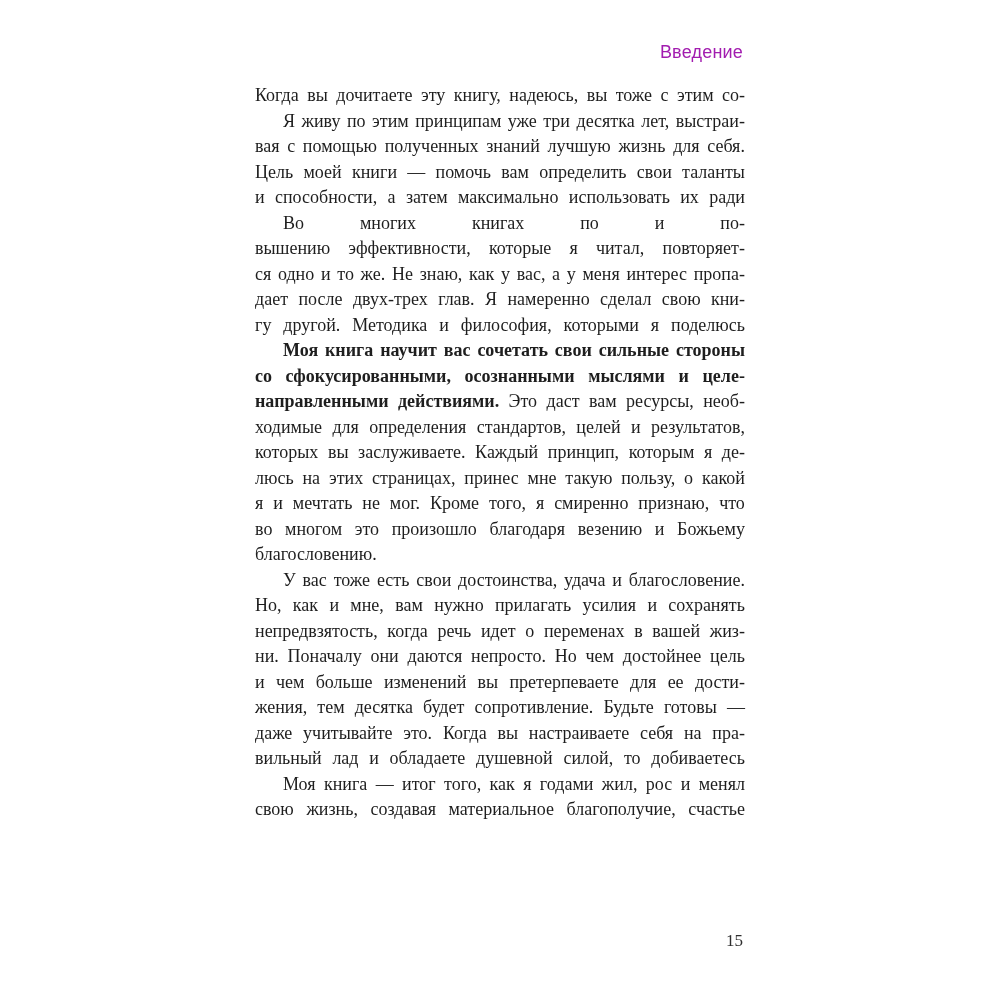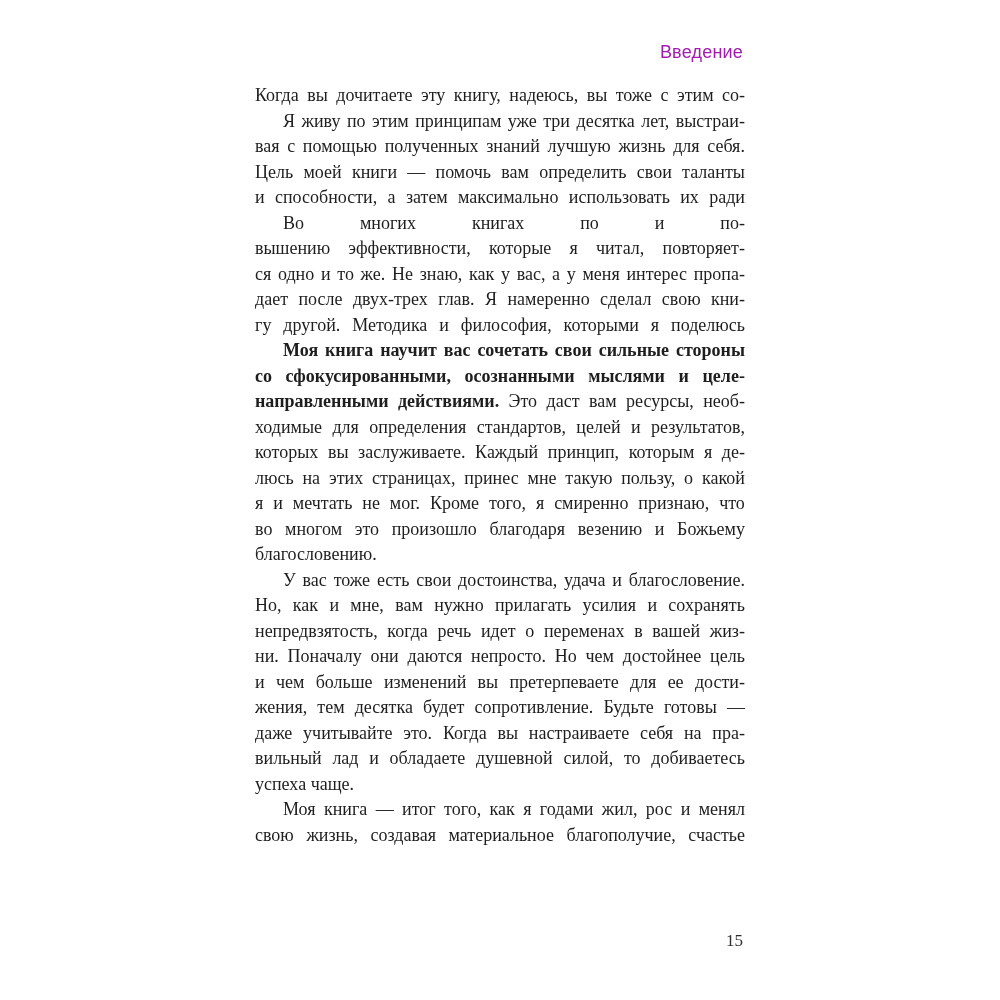--- a/index.html
+++ b/index.html
@@ -337,21 +337,20 @@
       <div class="line j">
         <span>вильный</span>
         <span>лад</span>
         <span>и</span>
         <span>обладаете</span>
         <span>душевной</span>
         <span>силой,</span>
         <span>то</span>
         <span>добиваетесь</span>
       </div>
-      <div class="line"><span>успеха чаще.</span></div>
       <div class="line j ind">
         <span>Моя</span>
         <span>книга</span>
         <span>—</span>
         <span>итог</span>
         <span>того,</span>
         <span>как</span>
         <span>я</span>
         <span>годами</span>
         <span>жил,</span>

